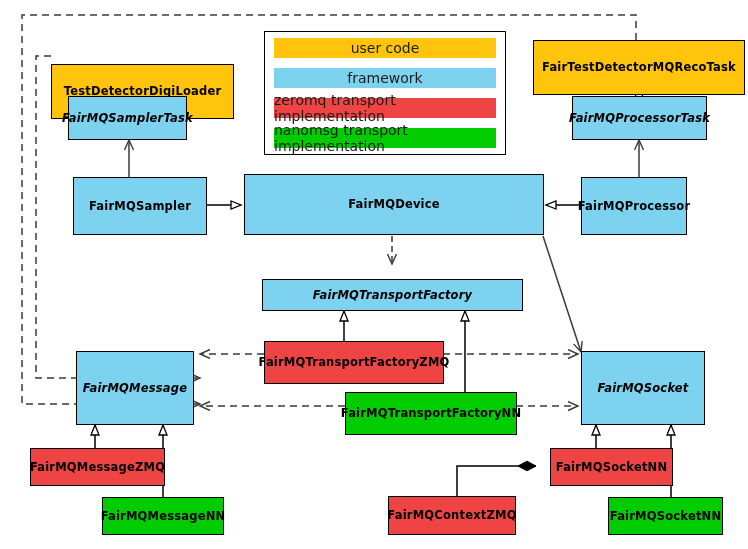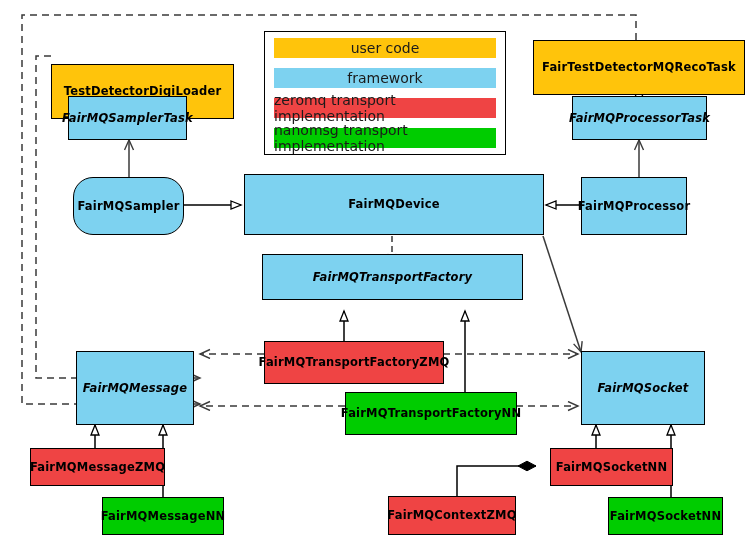--- a/index.html
+++ b/index.html
@@ -133,27 +133,27 @@
   </div>
 
   <div class="node c-user" style="left:51px;top:40px;width:183px;height:55px;margin-top:24px;">TestDetectorDigiLoader</div>
 
   <div class="node c-user" style="left:533px;top:40px;width:212px;height:55px;">FairTestDetectorMQRecoTask</div>
 
   <div class="node c-framework abstract" style="left:68px;top:96px;width:119px;height:44px;">FairMQSamplerTask</div>
 
   <div class="node c-framework abstract" style="left:572px;top:96px;width:135px;height:44px;">FairMQProcessorTask</div>
 
-  <div class="node c-framework" style="left:73px;top:177px;width:111px;height:58px;border-radius:20px;">FairMQSampler</div>
+  <div class="node c-framework" style="left:73px;top:177px;width:134px;height:58px;">FairMQSampler</div>
 
   <div class="node c-framework" style="left:244px;top:174px;width:300px;height:61px;">FairMQDevice</div>
 
   <div class="node c-framework" style="left:581px;top:177px;width:106px;height:58px;">FairMQProcessor</div>
 
-  <div class="node c-framework abstract" style="left:262px;top:254px;width:261px;height:46px;">FairMQTransportFactory</div>
+  <div class="node c-framework abstract" style="left:262px;top:279px;width:261px;height:32px;">FairMQTransportFactory</div>
 
   <div class="node c-zmq" style="left:264px;top:341px;width:180px;height:43px;">FairMQTransportFactoryZMQ</div>
 
   <div class="node c-nn" style="left:345px;top:392px;width:172px;height:43px;">FairMQTransportFactoryNN</div>
 
   <div class="node c-framework abstract" style="left:76px;top:351px;width:118px;height:74px;">FairMQMessage</div>
 
   <div class="node c-framework abstract" style="left:581px;top:351px;width:124px;height:74px;">FairMQSocket</div>
 
   <div class="node c-zmq" style="left:30px;top:448px;width:135px;height:38px;">FairMQMessageZMQ</div>

